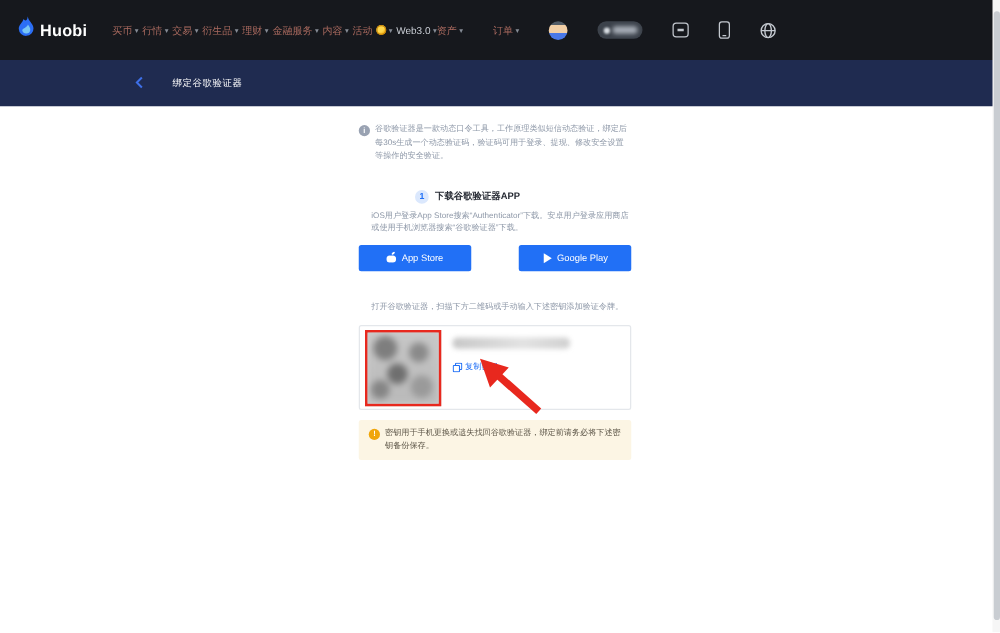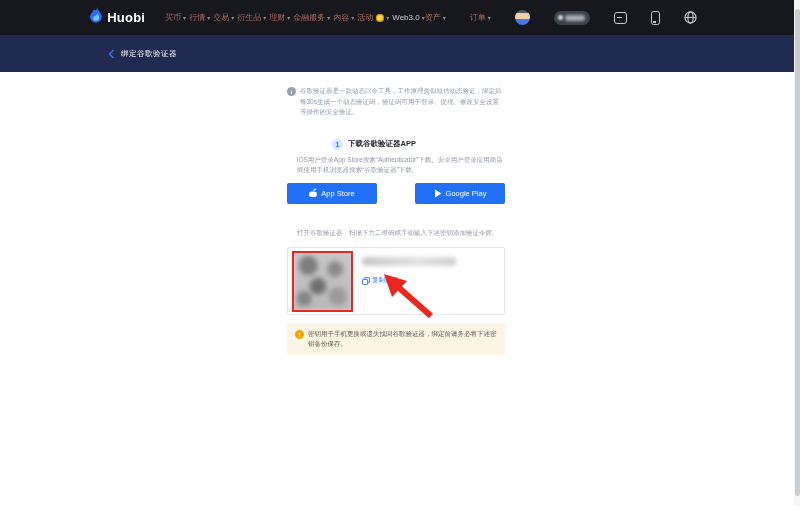--- a/index.html
+++ b/index.html
@@ -1,22 +1,22 @@
 <!DOCTYPE html>
 <html><head>
 <meta charset="utf-8">
 <style>
   * { margin:0; padding:0; box-sizing:border-box; }
   html,body { width:800px; height:506px; }
   body { font-family:"Liberation Sans","DejaVu Sans",sans-serif; background:#fff; }
   .page { position:relative; width:800px; height:506px; overflow:hidden; background:#fff; }
 
   
-  .topnav { height:35px; background:#16181d; display:flex; align-items:center;
-            justify-content:center; padding:0 28px 0 14px; }
+  .topnav { height:48px; background:#16181d; display:flex; align-items:center;
+            justify-content:flex-start; padding:0 28px 0 14px; }
   .nav-left { display:flex; align-items:center; }
   .logo { display:flex; align-items:center; gap:4px; margin-right:20px; cursor:pointer; }
   .logo-text { color:#ffffff; font-weight:bold; font-size:13px; letter-spacing:.2px; }
   .menu { display:flex; align-items:center; gap:3px; }
   .menu-item { display:flex; align-items:center; font-size:8px; color:#aa6a5f; cursor:pointer; white-space:nowrap; }
   .menu-item .caret { font-size:6px; color:#868c96; margin-left:2px; }
   .menu-item.web3 { color:#c9cdd4; }
   .coin { width:8px; height:8px; border-radius:50%; margin-left:3px;
           background:radial-gradient(circle at 35% 30%, #ffd84d 0 40%, #f0a60a 75%);
           box-shadow:inset 0 0 0 1px #c9880a; }
@@ -27,21 +27,21 @@
                 display:flex; align-items:center; justify-content:center; gap:2px; cursor:pointer; }
   .pill-blur { width:20px; height:6px; border-radius:3px; background:#a7adb6; filter:blur(1.5px); }
   .pill-dot { width:5px; height:5px; border-radius:50%; background:#d7dce2; filter:blur(1px); }
   .sq-icon { width:13px; height:12px; border:1.3px solid #c3c8cf; border-radius:3px; position:relative; cursor:pointer; }
   .sq-icon::after { content:""; position:absolute; left:2.5px; top:4px; width:5px; height:1.5px; background:#c3c8cf; }
   .phone-icon { width:9px; height:14px; border:1.3px solid #c3c8cf; border-radius:2.5px; position:relative; cursor:pointer; }
   .phone-icon::after { content:""; position:absolute; left:1.5px; bottom:1px; width:3px; height:1.2px; background:#c3c8cf; }
 
   
   .subheader { height:37px; background:#1f2b50; display:flex; align-items:center; padding-left:108px; }
-  .back { display:flex; align-items:center; gap:6px; cursor:pointer;justify-content:center; }
+  .back { display:flex; align-items:center; gap:23px; cursor:pointer;justify-content:center; }
   .back-title { color:#ffffff; font-size:7.5px; letter-spacing:.5px; }
 
   
   .content { width:218px; margin-left:287px; padding-top:14px; }
   .intro { display:flex; gap:4px; }
   .info-icon { flex:0 0 auto; width:9px; height:9px; border-radius:50%; background:#99a2b2;
                color:#fff; font-size:6px; font-weight:bold; display:flex; align-items:center;
                justify-content:center; margin-top:1px; }
   .intro-text { font-size:6.5px; line-height:10.5px; color:#8e98a8; }
 

